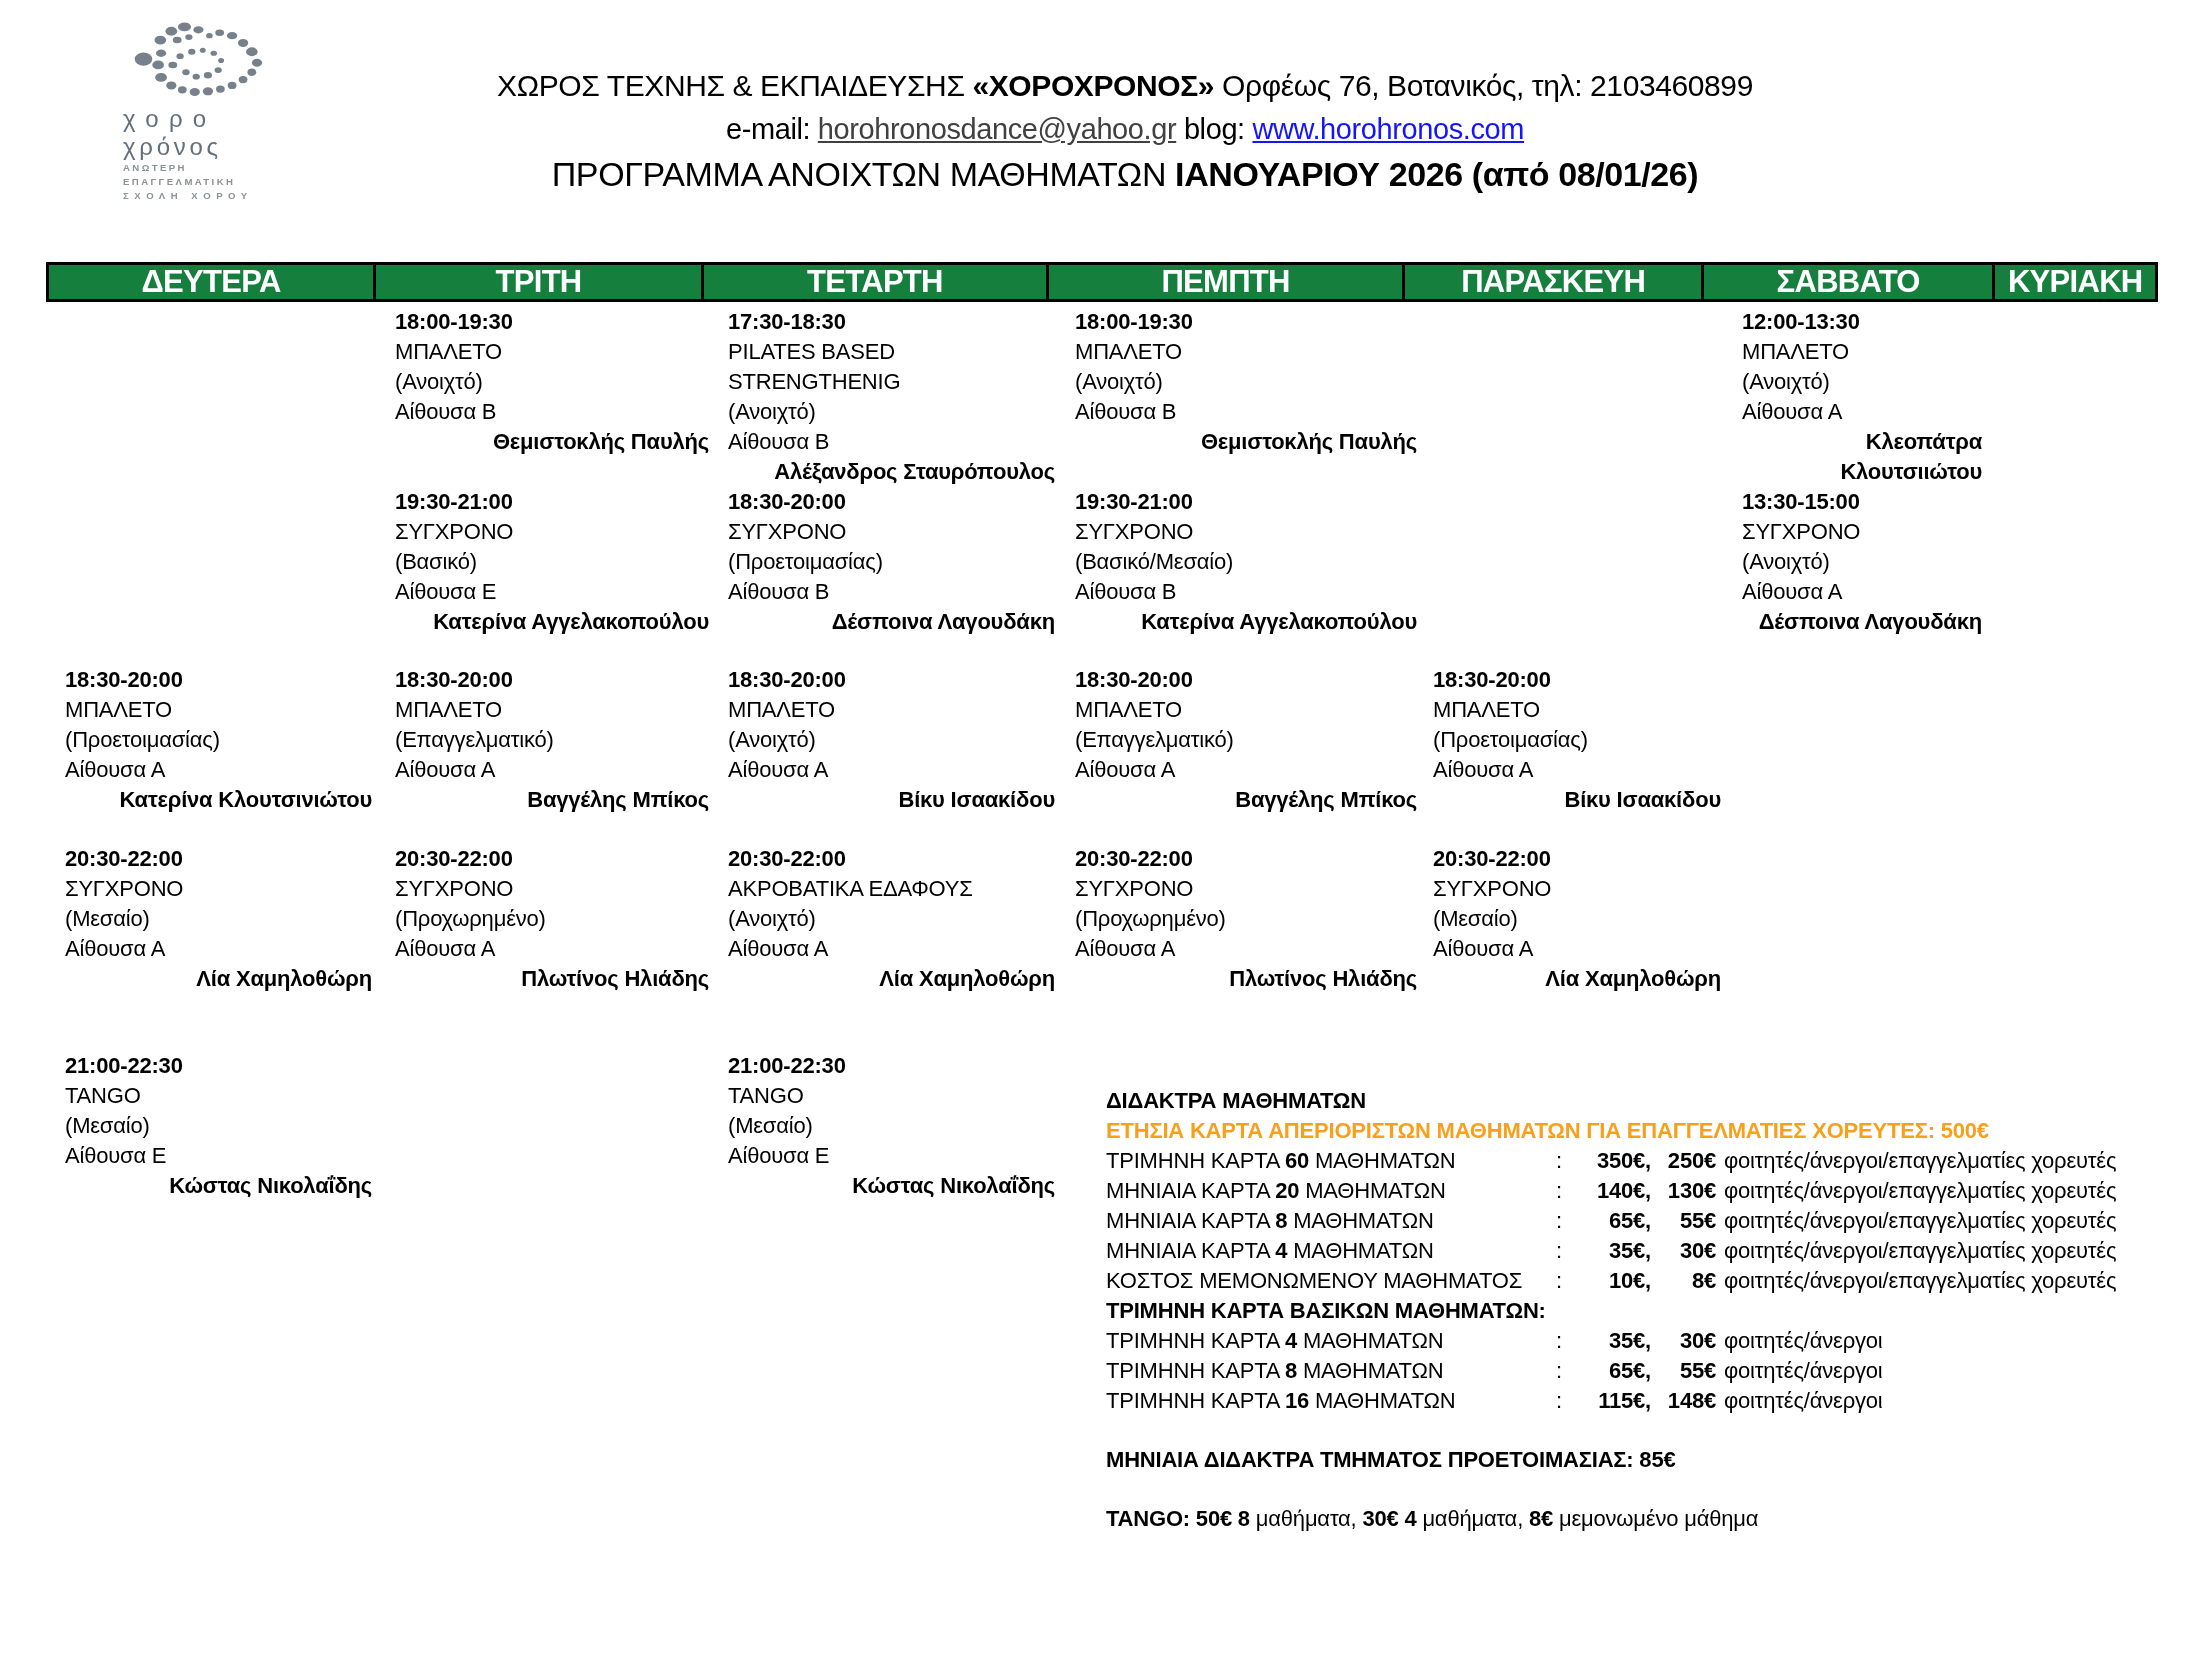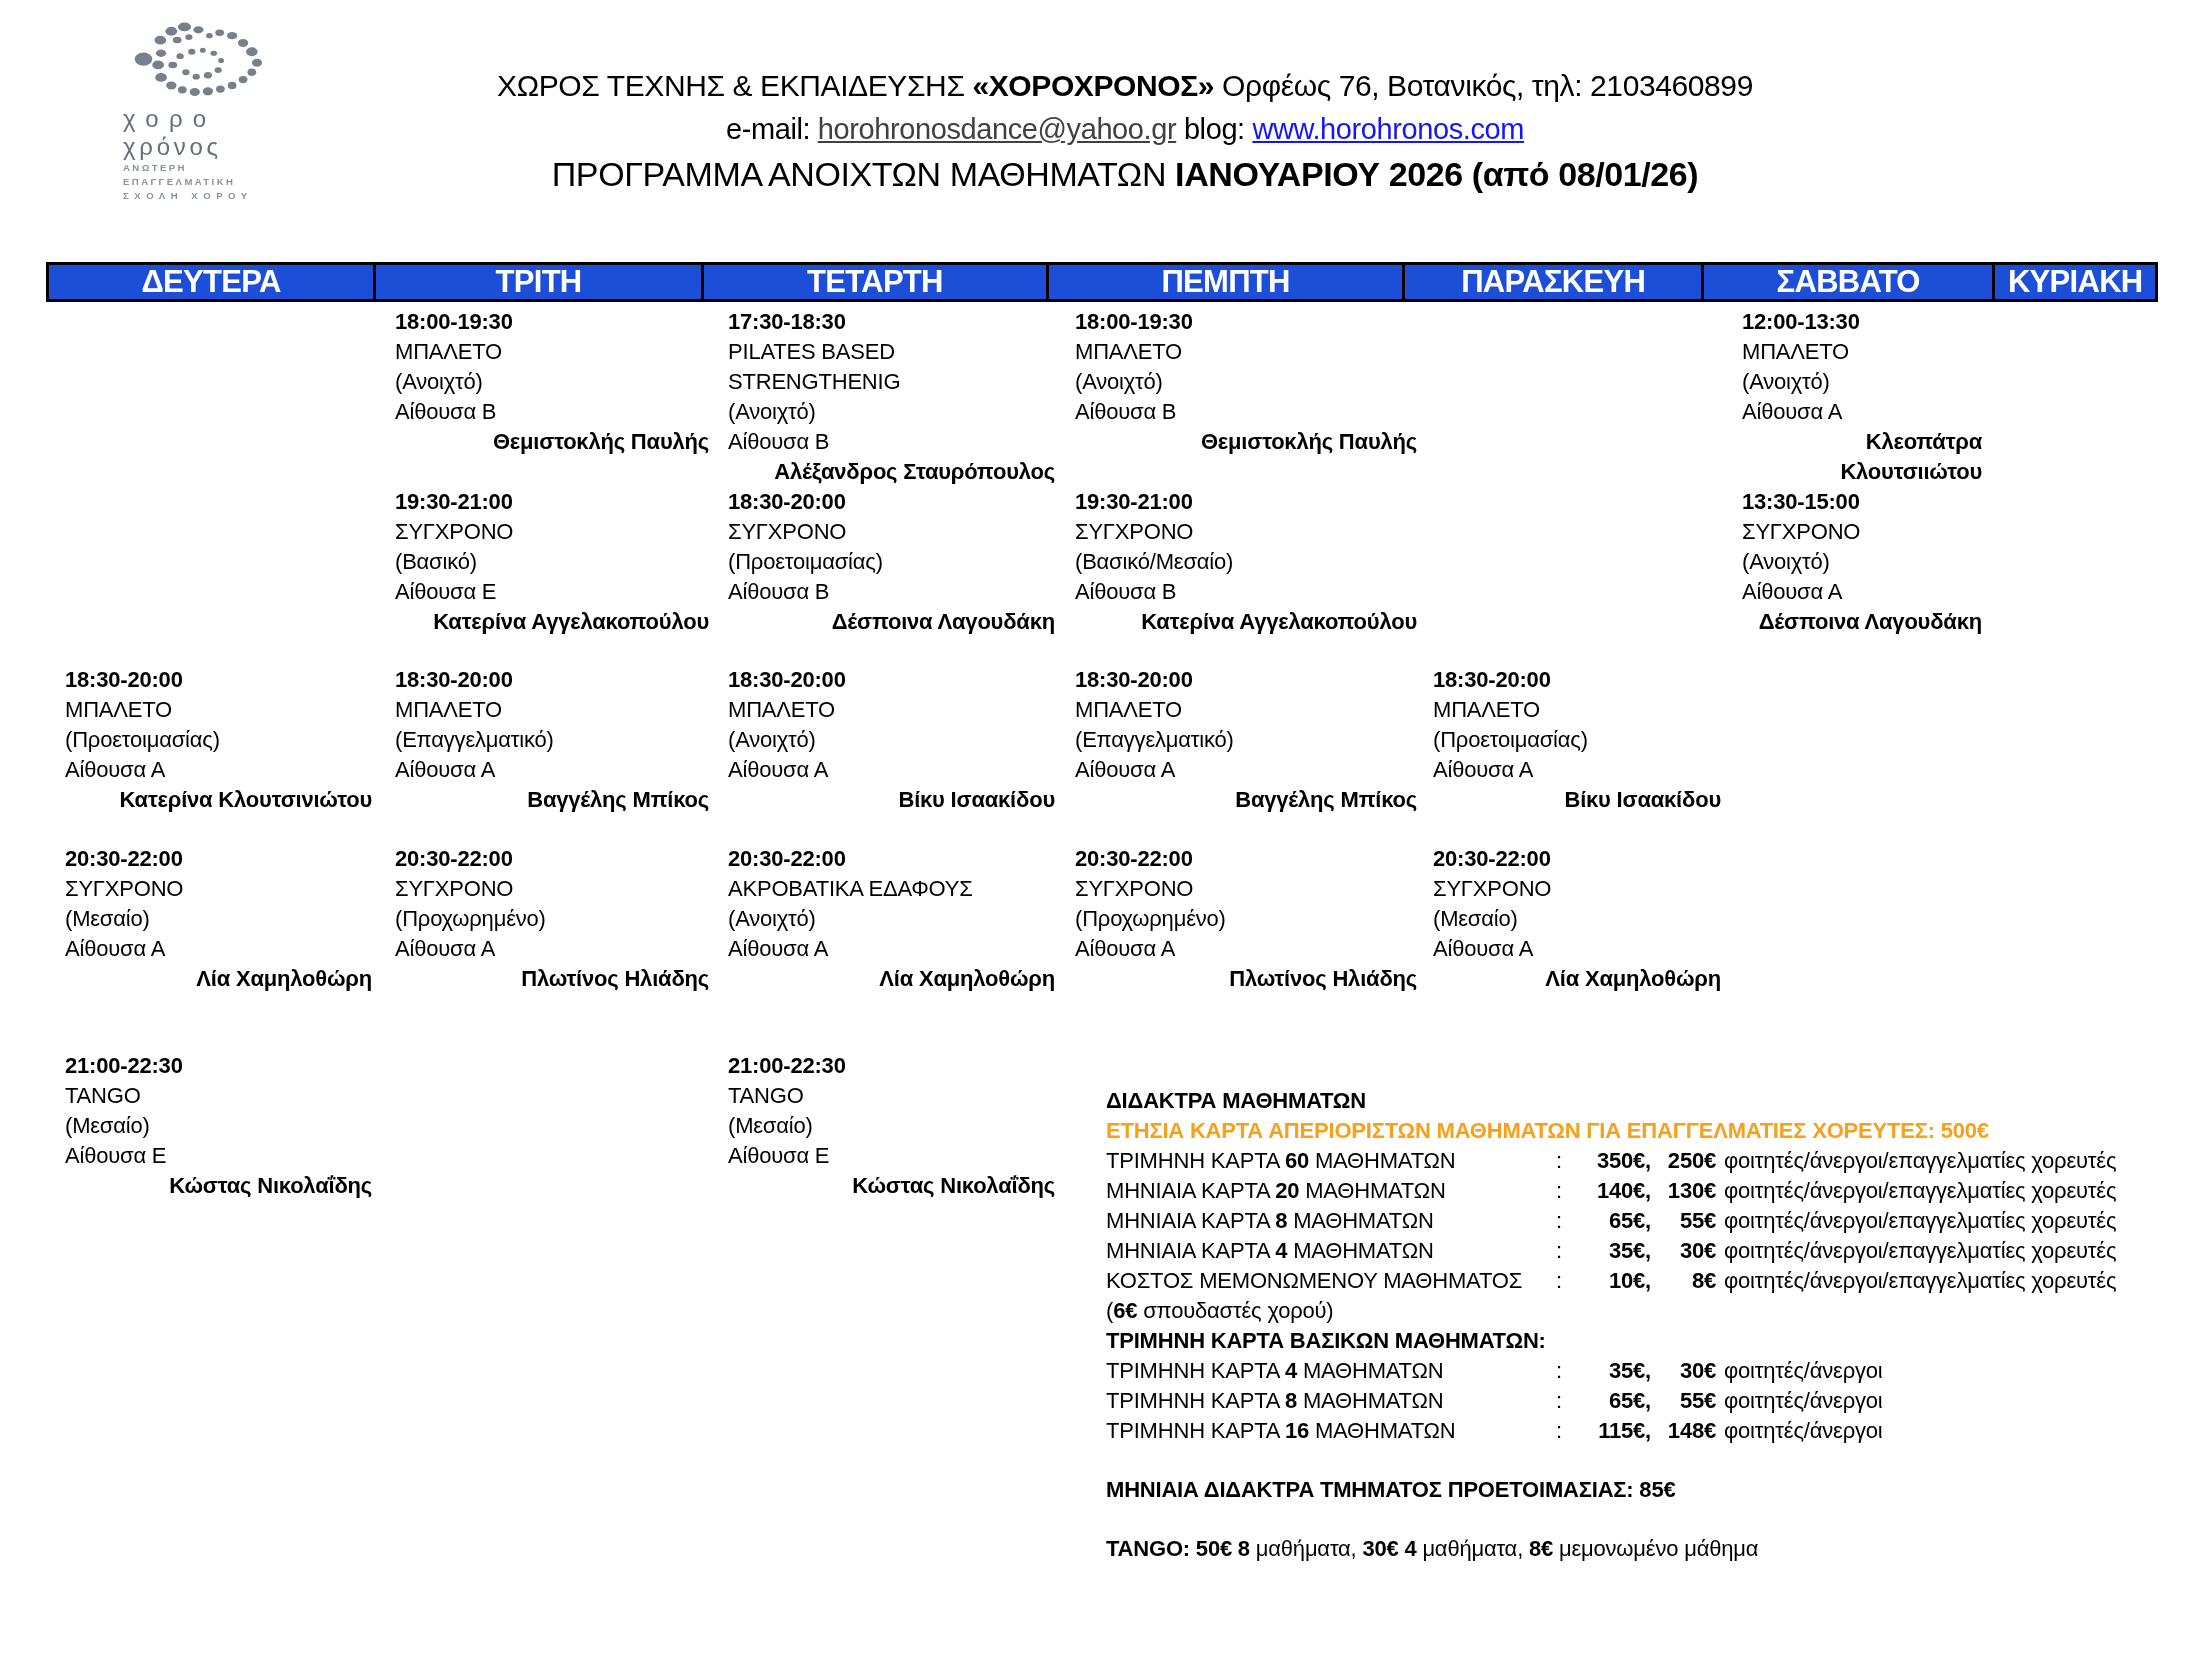--- a/index.html
+++ b/index.html
@@ -99,21 +99,21 @@
     <div class="logo-sub">ΑΝΩΤΕΡΗ ΕΠΑΓΓΕΛΜΑΤΙΚΗ</div>
     <div class="logo-sub logo-sub2">ΣΧΟΛΗ ΧΟΡΟΥ</div>
   </div>
 
   <div class="head">
     <div class="h1"><span>ΧΩΡΟΣ ΤΕΧΝΗΣ &amp; ΕΚΠΑΙΔΕΥΣΗΣ </span><b>«ΧΟΡΟΧΡΟΝΟΣ»</b><span> Ορφέως 76, Βοτανικός, τηλ: 2103460899</span></div>
     <div class="h2"><span>e-mail: </span><a class="link" id="email-link" style="color: #404040;">horohronosdance@yahoo.gr</a><span> blog: </span><a class="link" id="blog-link" style="color: rgb(20, 20, 255);">www.horohronos.com</a></div>
     <div class="h3"><span>ΠΡΟΓΡΑΜΜΑ ΑΝΟΙΧΤΩΝ ΜΑΘΗΜΑΤΩΝ </span><b>ΙΑΝΟΥΑΡΙΟΥ 2026 (από 08/01/26)</b></div>
   </div>
 
-  <div class="dayrow" id="dayrow" style="background: #1d4ed8;">
+  <div class="dayrow" id="dayrow" style="background: #15803d;">
       <div class="daycell" style="width: 332px; color: rgb(255, 255, 255);">ΔΕΥΤΕΡΑ</div>
       <div class="daycell" style="width: 333px; color: rgb(255, 255, 255);">ΤΡΙΤΗ</div>
       <div class="daycell" style="width: 350px; color: rgb(255, 255, 255);">ΤΕΤΑΡΤΗ</div>
       <div class="daycell" style="width: 362px; color: rgb(255, 255, 255);">ΠΕΜΠΤΗ</div>
       <div class="daycell" style="width: 303px; color: rgb(255, 255, 255);">ΠΑΡΑΣΚΕΥΗ</div>
       <div class="daycell" style="width: 296px; color: rgb(255, 255, 255);">ΣΑΒΒΑΤΟ</div>
       <div class="daycell" style="width: 162px; color: rgb(255, 255, 255);">ΚΥΡΙΑΚΗ</div>
     </div>
 
   <div id="blocks">
@@ -261,21 +261,20 @@
     </div>
 
   <div class="pricing" id="pricing">
       <div class="pheading"><span class="bseg">ΔΙΔΑΚΤΡΑ ΜΑΘΗΜΑΤΩΝ</span></div>
       <div class="phl" style="color: rgb(249, 160, 27);"><span class="bseg">ΕΤΗΣΙΑ ΚΑΡΤΑ ΑΠΕΡΙΟΡΙΣΤΩΝ ΜΑΘΗΜΑΤΩΝ ΓΙΑ ΕΠΑΓΓΕΛΜΑΤΙΕΣ ΧΟΡΕΥΤΕΣ: 500€</span></div>
       <div class="prow"><span class="plbl"><span>ΤΡΙΜΗΝΗ ΚΑΡΤΑ </span><span class="bseg">60</span><span> ΜΑΘΗΜΑΤΩΝ</span></span><span class="pcolon">:</span><span class="pp1">350€,</span><span class="pp2">250€</span><span class="pdesc">φοιτητές/άνεργοι/επαγγελματίες χορευτές</span></div>
       <div class="prow"><span class="plbl"><span>ΜΗΝΙΑΙΑ ΚΑΡΤΑ </span><span class="bseg">20</span><span> ΜΑΘΗΜΑΤΩΝ</span></span><span class="pcolon">:</span><span class="pp1">140€,</span><span class="pp2">130€</span><span class="pdesc">φοιτητές/άνεργοι/επαγγελματίες χορευτές</span></div>
       <div class="prow"><span class="plbl"><span>ΜΗΝΙΑΙΑ ΚΑΡΤΑ </span><span class="bseg">8</span><span> ΜΑΘΗΜΑΤΩΝ</span></span><span class="pcolon">:</span><span class="pp1">65€,</span><span class="pp2">55€</span><span class="pdesc">φοιτητές/άνεργοι/επαγγελματίες χορευτές</span></div>
       <div class="prow"><span class="plbl"><span>ΜΗΝΙΑΙΑ ΚΑΡΤΑ </span><span class="bseg">4</span><span> ΜΑΘΗΜΑΤΩΝ</span></span><span class="pcolon">:</span><span class="pp1">35€,</span><span class="pp2">30€</span><span class="pdesc">φοιτητές/άνεργοι/επαγγελματίες χορευτές</span></div>
       <div class="prow"><span class="plbl"><span>ΚΟΣΤΟΣ ΜΕΜΟΝΩΜΕΝΟΥ ΜΑΘΗΜΑΤΟΣ</span></span><span class="pcolon">:</span><span class="pp1">10€,</span><span class="pp2">8€</span><span class="pdesc">φοιτητές/άνεργοι/επαγγελματίες χορευτές</span></div>
-      <div><span>(</span><span class="bseg">6€</span><span> σπουδαστές χορού)</span></div>
       <div class="pheading"><span class="bseg">ΤΡΙΜΗΝΗ ΚΑΡΤΑ ΒΑΣΙΚΩΝ ΜΑΘΗΜΑΤΩΝ:</span></div>
       <div class="prow"><span class="plbl"><span>ΤΡΙΜΗΝΗ ΚΑΡΤΑ </span><span class="bseg">4</span><span> ΜΑΘΗΜΑΤΩΝ</span></span><span class="pcolon">:</span><span class="pp1">35€,</span><span class="pp2">30€</span><span class="pdesc">φοιτητές/άνεργοι</span></div>
       <div class="prow"><span class="plbl"><span>ΤΡΙΜΗΝΗ ΚΑΡΤΑ </span><span class="bseg">8</span><span> ΜΑΘΗΜΑΤΩΝ</span></span><span class="pcolon">:</span><span class="pp1">65€,</span><span class="pp2">55€</span><span class="pdesc">φοιτητές/άνεργοι</span></div>
       <div class="prow"><span class="plbl"><span>ΤΡΙΜΗΝΗ ΚΑΡΤΑ </span><span class="bseg">16</span><span> ΜΑΘΗΜΑΤΩΝ</span></span><span class="pcolon">:</span><span class="pp1">115€,</span><span class="pp2">148€</span><span class="pdesc">φοιτητές/άνεργοι</span></div>
       <div class="gapbefore pheading"><span class="bseg">ΜΗΝΙΑΙΑ ΔΙΔΑΚΤΡΑ ΤΜΗΜΑΤΟΣ ΠΡΟΕΤΟΙΜΑΣΙΑΣ: 85€</span></div>
       <div class="gapbefore"><span class="bseg">TANGO: 50€ 8</span><span> μαθήματα, </span><span class="bseg">30€ 4</span><span> μαθήματα, </span><span class="bseg">8€</span><span> μεμονωμένο μάθημα</span></div>
     </div>
 
 </div>
 

